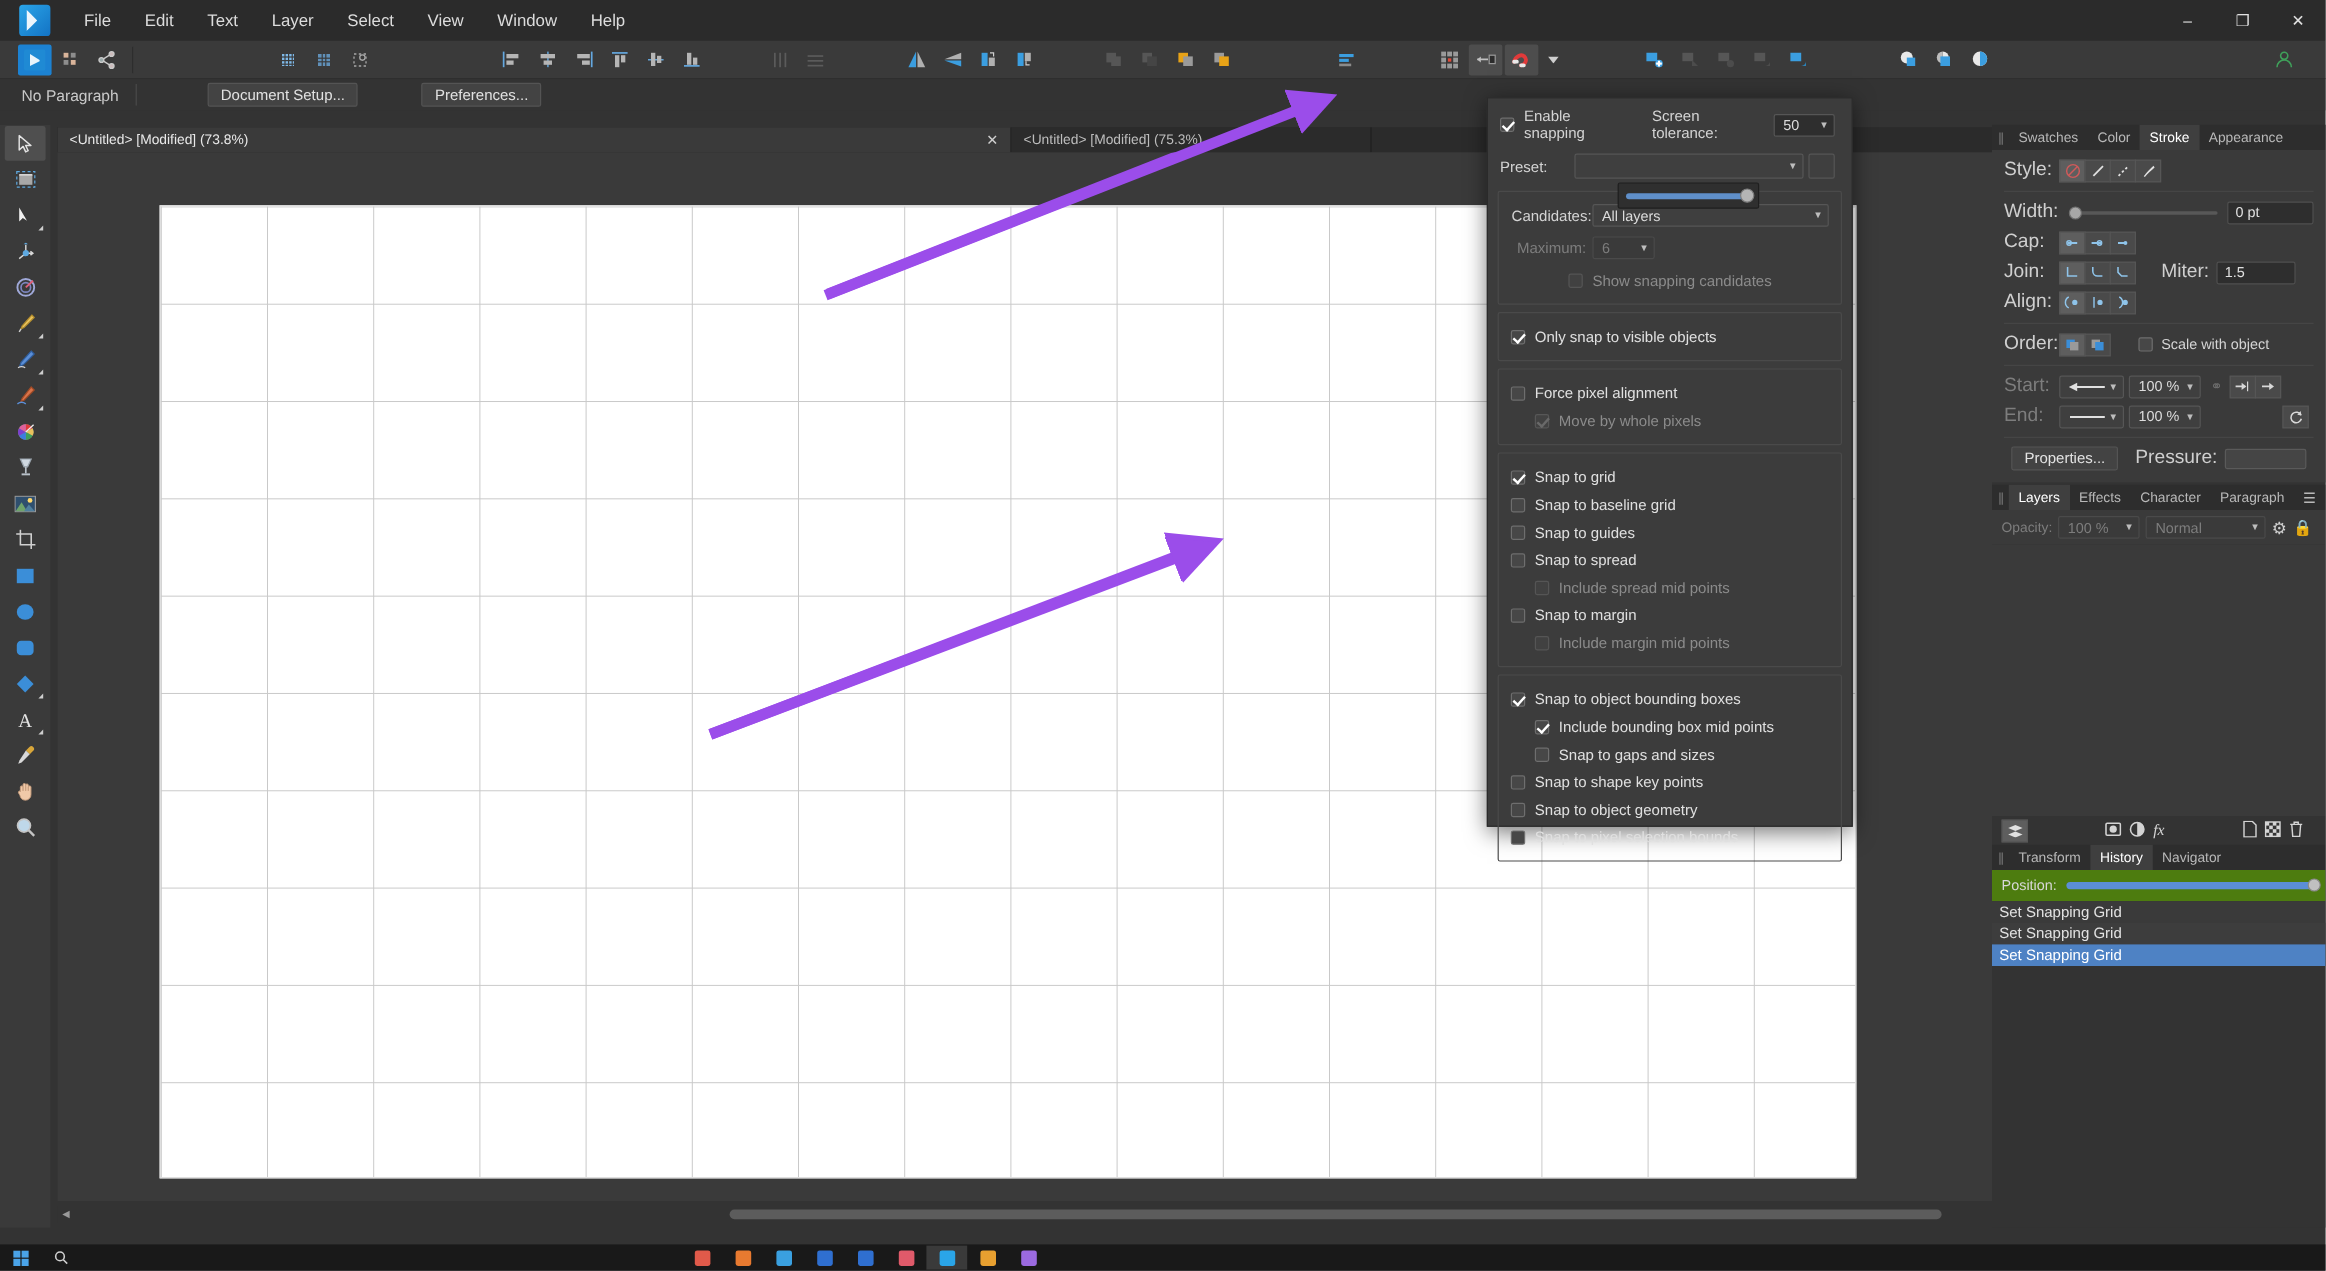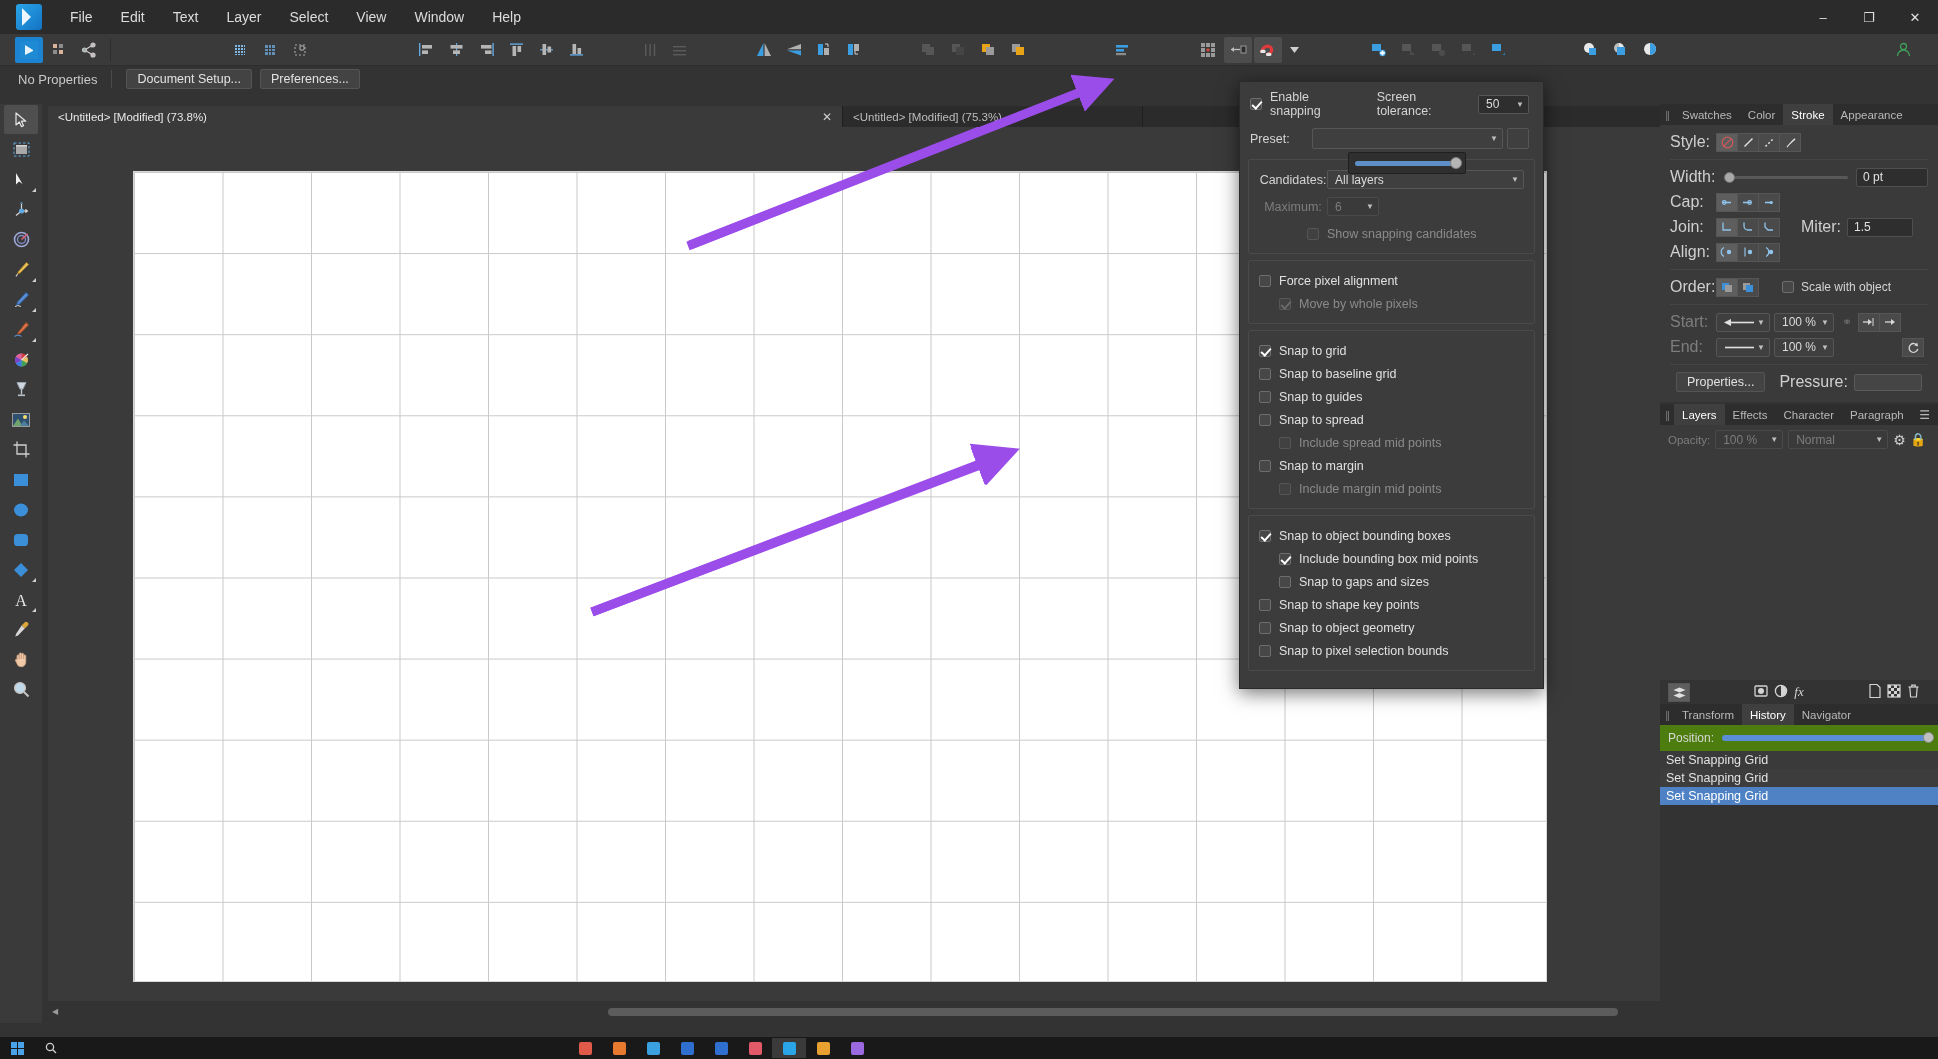--- a/index.html
+++ b/index.html
@@ -62,21 +62,21 @@
   
   .ctxbar {
     position:absolute; left:0; top:66px; width:1938px; height:26px;
     background:#333333; display:flex; align-items:center; padding-left:18px;
   }
   .ctx-label { font-size:13px; color:#c9c9c9; margin-right:14px; }
   .ctx-divider { width:1px;height:18px;background:#4a4a4a;margin-right:14px;}
   .ctx-btn {
     height:20px; padding:0 10px; background:#434343; border:1px solid #545454;
     border-radius:2px; font-size:12.5px; color:#e2e2e2; margin-right:8px;
-    display:flex;align-items:center;
+    display:flex;align-items:center;margin-left:45px;
   }
 
   
   .toolpalette {
     position:absolute; left:0; top:104px; width:42px; bottom:36px;
     background:#3a3a3a;
   }
   .tool {
     width:34px;height:29px;margin:1px auto 0 auto;border-radius:2px;
     display:flex;align-items:center;justify-content:center;position:relative;
@@ -543,21 +543,21 @@
     <div class="tb-btn">
       <svg width="17" height="17" viewBox="0 0 17 17" fill="none" stroke="#3fa05a" stroke-width="1.3">
           <circle cx="8.5" cy="5.5" r="3"></circle>
           <path d="M2.5 15 a6 6 0 0 1 12 0"></path>
         </svg>
     </div>
     <div style="width:20px"></div>
   </div>
 
   <div class="ctxbar">
-    <div class="ctx-label">No Properties</div>
+    <div class="ctx-label">No Paragraph</div>
     <div class="ctx-divider"></div>
     <div class="ctx-btn">Document Setup...</div>
     <div class="ctx-btn">Preferences...</div>
   </div>
 
   <div class="toolpalette">
     <div class="tool sel">
       <svg width="14" height="16" viewBox="0 0 14 16" fill="none" stroke="#e4e4e4" stroke-width="1.2" stroke-linejoin="round">
           <path d="M2 1 L2 13 L5.3 10 L7.4 14.6 L9.5 13.6 L7.4 9.2 L11.8 9.2 Z"></path>
         </svg>
@@ -1051,20 +1051,26 @@
           <span>6</span>
           <span class="caret">▼</span>
         </span>
       </div>
       <div class="srow indent" style="margin-top:4px;padding-left:48px">
         <span class="chk" style="opacity:.5"></span>
         <span class="lbl dim">Show snapping candidates</span>
       </div>
     </div>
 
+    <div class="snap-group">
+      <div class="srow">
+        <span class="chk on"></span>
+        <span class="lbl">Only snap to visible objects</span>
+      </div>
+    </div>
 
     <div class="snap-group">
       <div class="srow">
         <span class="chk"></span>
         <span class="lbl">Force pixel alignment</span>
       </div>
       <div class="srow indent">
         <span class="chk on dimon" style="opacity:.55"></span>
         <span class="lbl dim">Move by whole pixels</span>
       </div>

